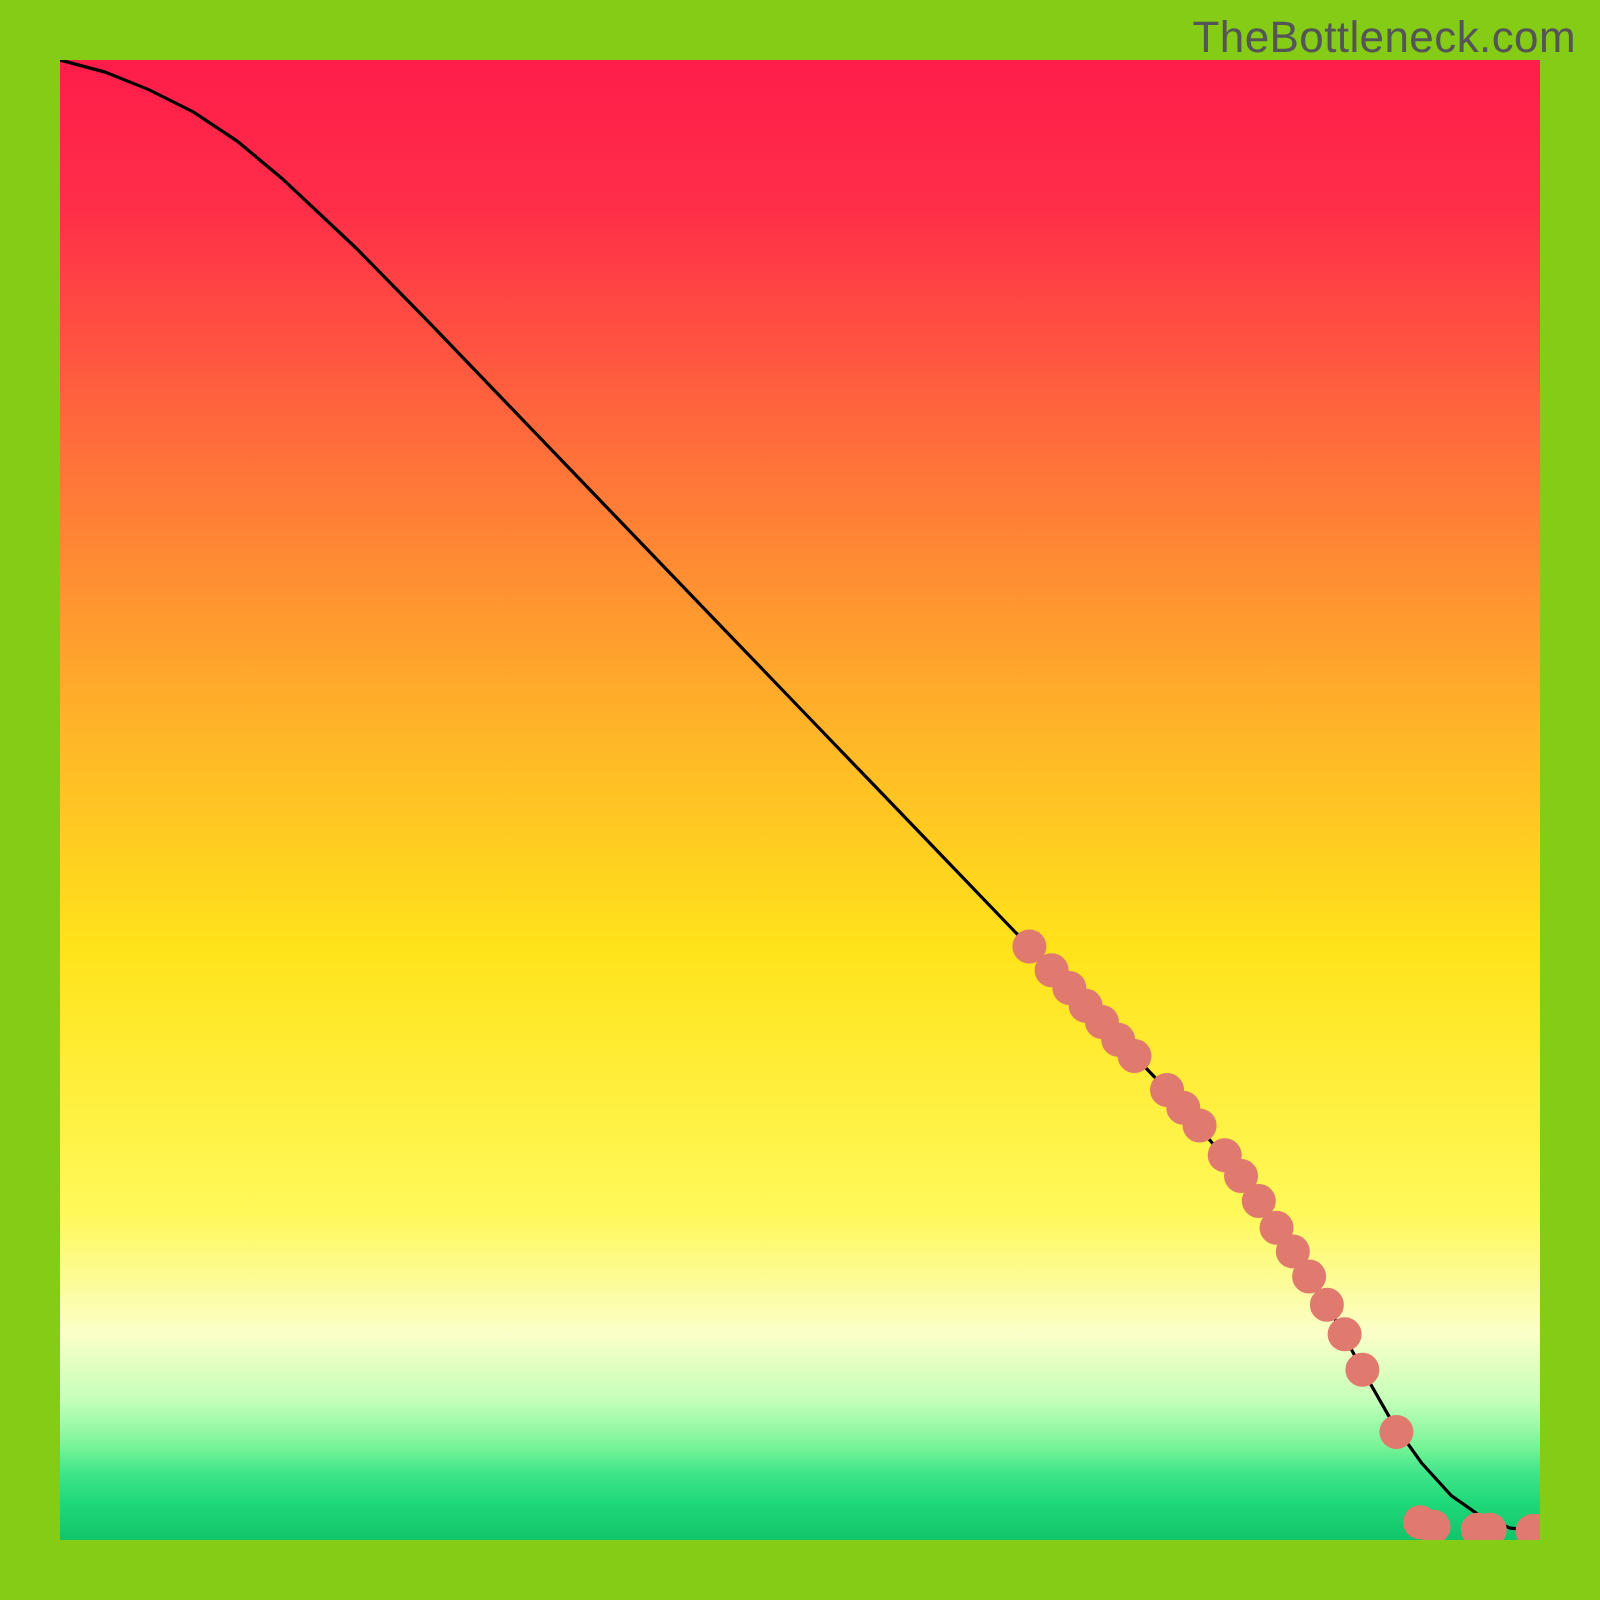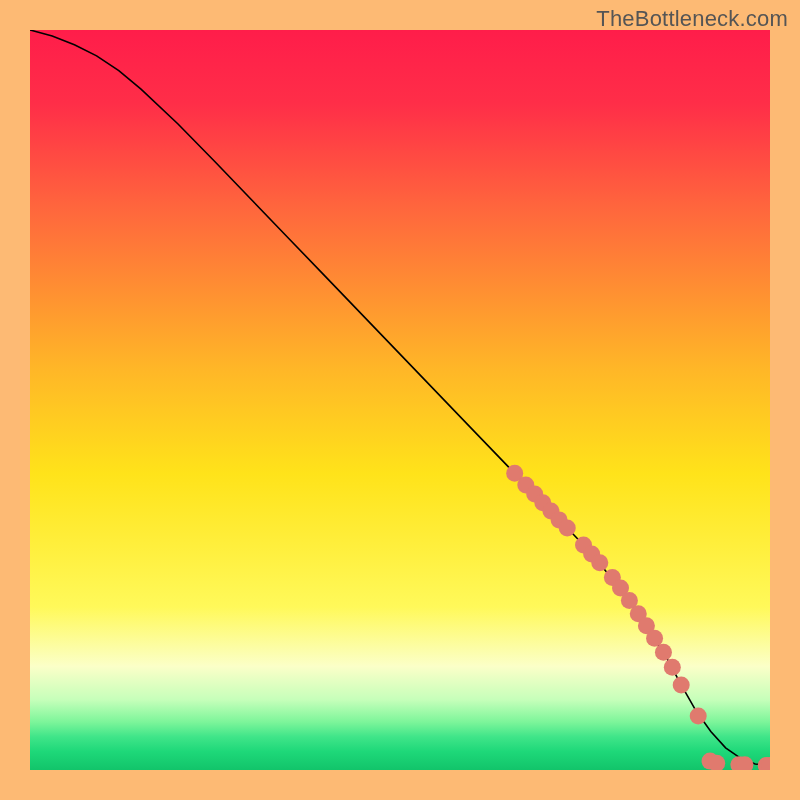--- a/index.html
+++ b/index.html
@@ -8,21 +8,21 @@
     width: 800px;
     height: 800px;
     overflow: hidden;
     background: #000;
     font-family: Arial, Helvetica, sans-serif;
   }
   .frame {
     position: relative;
     width: 800px;
     height: 800px;
-    background: #fdba74;
+    background: #84cc16;
   }
   .plot {
     position: absolute;
     left: 30px;
     top: 30px;
     width: 740px;
     height: 740px;
   }
   .watermark {
     position: absolute;

